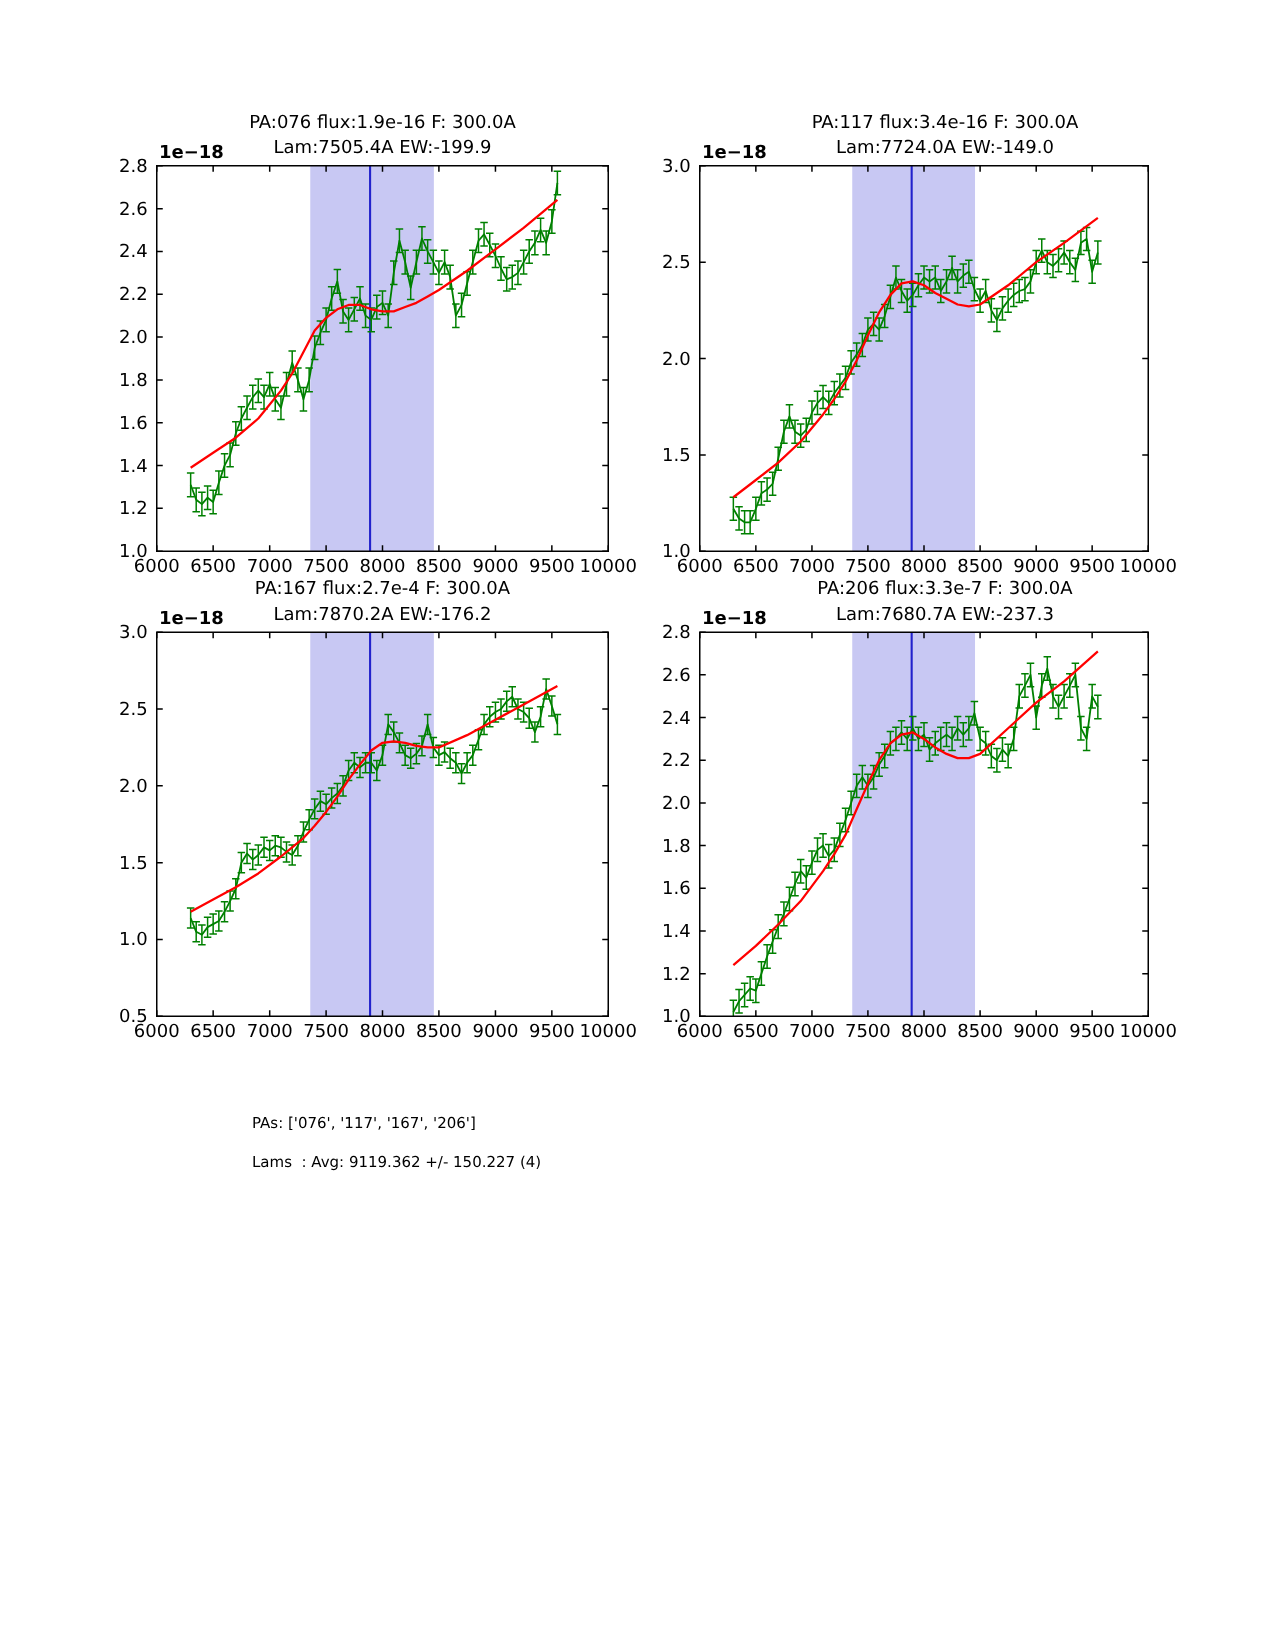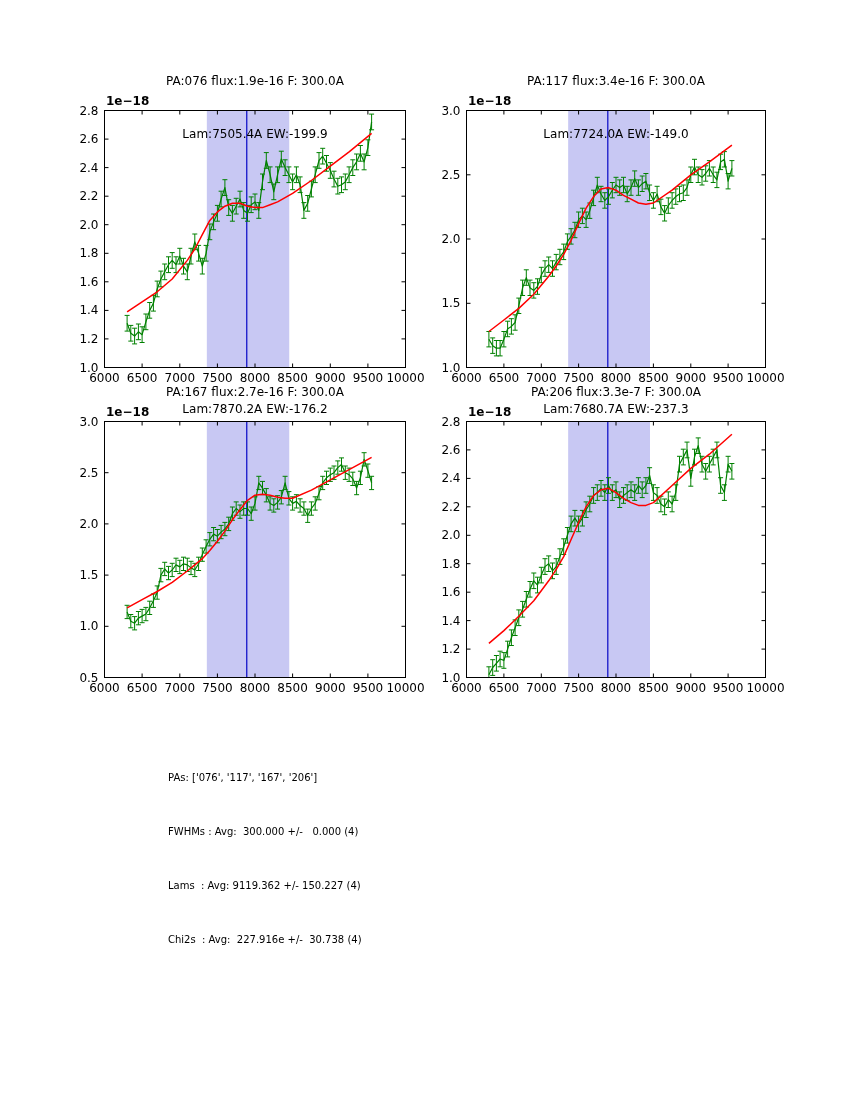--- a/index.html
+++ b/index.html
@@ -14,23 +14,23 @@
   }
   #charts{position:absolute;left:0;top:0;}
   .title{
     position:absolute;
     font-size:12px;
     line-height:14px;
     text-align:center;
     white-space:pre;
   }
   .col1{left:104px;width:302px;}
-  .col2{left:466px;width:300px;}
+  .col2{left:480px;width:300px;}
   .r1l1{top:74px;}
-  .r1l2{top:91px;margin-top:36px;}
+  .r1l2{top:91px;}
   .r2l1{top:385px;}
   .r2l2{top:402px;}
   .offset{
     position:absolute;
     font-size:12px;
     line-height:13px;
     font-weight:bold;
   }
   .off-c1{left:106px;}
   .off-c2{left:468px;}
@@ -39,21 +39,20 @@
   .stats{
     position:absolute;
     left:168px;top:741px;
     font-size:10px;
   }
   .stats .line{
     display:block;
     height:26px;
     line-height:18px;
     white-space:pre;
-    margin-top:28px;
   }
   text.tick{font-family:"DejaVu Sans",sans-serif;font-size:12px;fill:#000;}
 </style>
 </head>
 <body>
 
 <div class="fig">
 
   <svg id="charts" width="850" height="1100" viewBox="0 0 850 1100">
       <defs>
@@ -184,28 +183,26 @@
     </svg>
 
   <div class="title col1 r1l1">PA:076 flux:1.9e-16 F: 300.0A</div>
   <div class="title col1 r1l2">Lam:7505.4A EW:-199.9</div>
   <div class="offset off-c1 off-r1">1e−18</div>
 
   <div class="title col2 r1l1">PA:117 flux:3.4e-16 F: 300.0A</div>
   <div class="title col2 r1l2">Lam:7724.0A EW:-149.0</div>
   <div class="offset off-c2 off-r1">1e−18</div>
 
-  <div class="title col1 r2l1">PA:167 flux:2.7e-16 F: 300.0A</div>
+  <div class="title col1 r2l1">PA:167 flux:2.7e-4 F: 300.0A</div>
   <div class="title col1 r2l2">Lam:7870.2A EW:-176.2</div>
   <div class="offset off-c1 off-r2">1e−18</div>
 
   <div class="title col2 r2l1">PA:206 flux:3.3e-7 F: 300.0A</div>
   <div class="title col2 r2l2">Lam:7680.7A EW:-237.3</div>
   <div class="offset off-c2 off-r2">1e−18</div>
 
   <div class="stats">
     <span class="line">PAs: ['076', '117', '167', '206']</span>
-    <span class="line">FWHMs : Avg:  300.000 +/-   0.000 (4)</span>
     <span class="line">Lams  : Avg: 9119.362 +/- 150.227 (4)</span>
-    <span class="line">Chi2s  : Avg:  227.916e +/-  30.738 (4)</span>
   </div>
 
 </div>
 
 </body></html>

